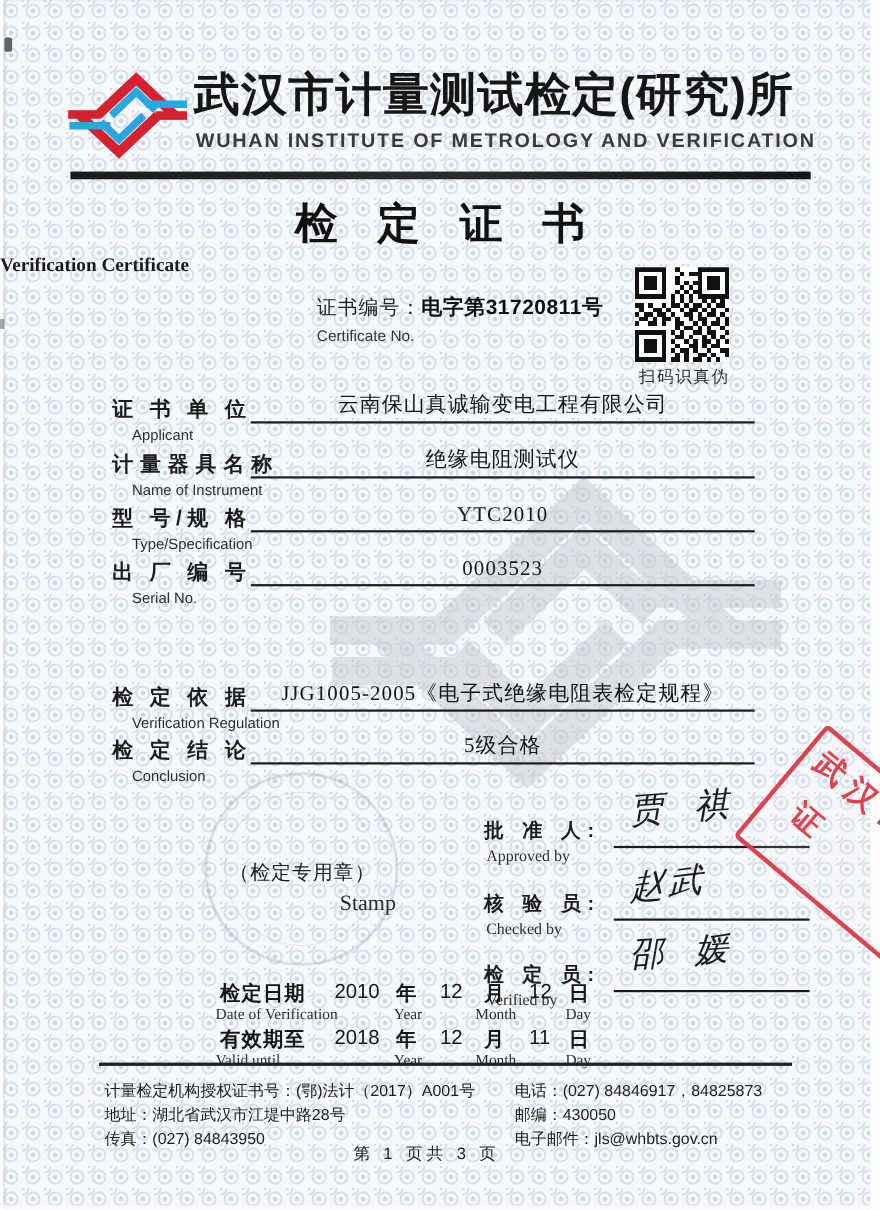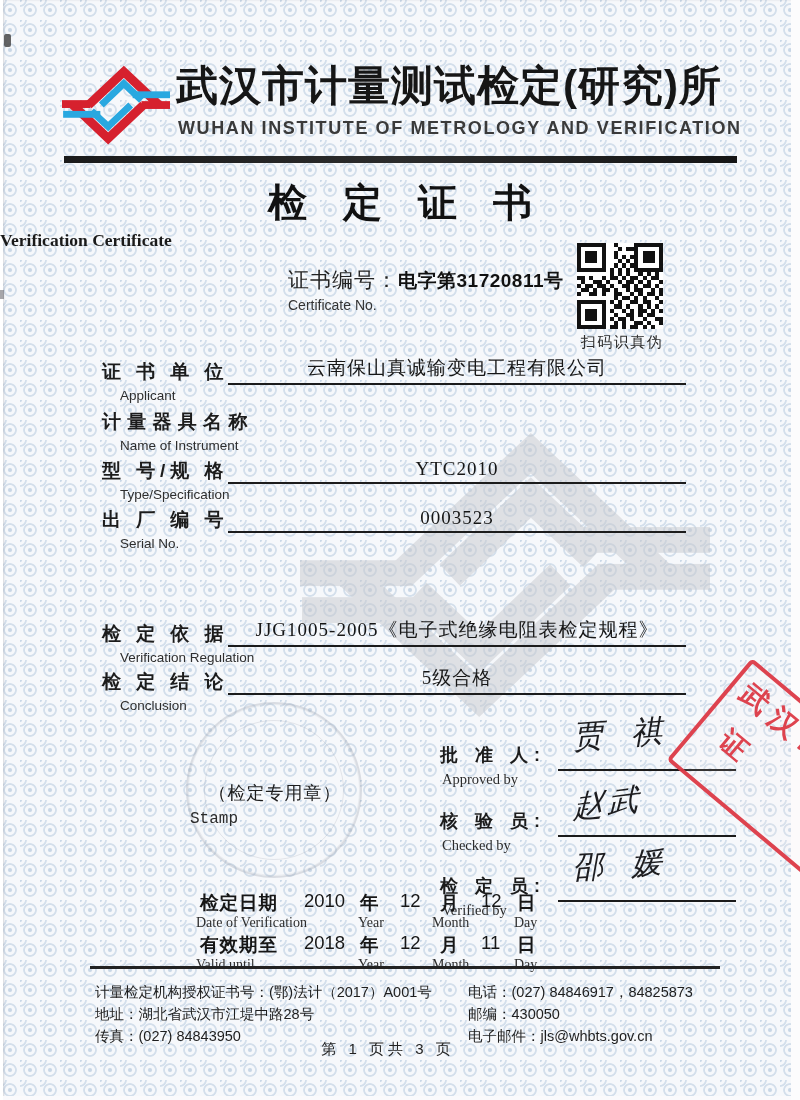--- a/index.html
+++ b/index.html
@@ -17,40 +17,40 @@
   .abs{position:absolute;}
   
   .org-cn{left:176px;top:58px;width:570px;font-size:42px;font-weight:bold;letter-spacing:1px;color:#161616;font-family:"Liberation Sans",sans-serif;}
   .org-en{left:178px;top:118px;width:566px;font-size:18px;font-weight:bold;color:#3a3a3a;letter-spacing:1.6px;white-space:nowrap;}
   .black-bar{left:64px;top:156px;width:673px;height:7px;background:linear-gradient(90deg,#1b1b1b,#2c2c2c 50%,#151515);}
   
   .cert-title{left:0;top:176px;width:800px;text-align:center;font-size:39px;font-weight:bold;letter-spacing:36px;text-indent:36px;color:#111;}
   .cert-title-en{left:0;top:230px;width:800px;text-align:left;font-size:17.5px;font-weight:bold;font-family:"Liberation Serif",serif;color:#1a1a1a;}
   
   .certno-row{left:288px;top:266px;white-space:nowrap;}
-  .certno-label{font-size:21px;color:#222;letter-spacing:1px;font-family:Liberation Mono, monospace;}
+  .certno-label{font-size:18px;color:#222;letter-spacing:1px;font-family:Liberation Mono, monospace;}
   .certno-value{font-size:19px;font-weight:600;color:#111;letter-spacing:.5px;}
   .certno-en{left:288px;top:297px;font-size:14px;color:#333;}
   
   .qr-box{left:577px;top:243px;width:86px;height:86px;background:#fff;padding:0;}
   .qr-caption{left:566px;top:333px;width:112px;text-align:center;font-size:15px;color:#2e2e2e;letter-spacing:1.5px;}
   
   .watermark{left:300px;top:420px;opacity:.5;}
   
   .fields{left:100px;top:356px;width:590px;height:360px;}
   .frow{position:absolute;left:0;width:590px;height:48px;}
   .fcn{position:absolute;left:2px;top:3px;width:122px;font-size:19px;font-weight:600;color:#1c1c1c;text-align:justify;text-align-last:justify;white-space:nowrap;letter-spacing:.5px;}
   .fen{position:absolute;left:20px;top:32px;font-size:13.5px;color:#2e2e2e;}
   .fline{position:absolute;left:128px;top:0;width:458px;height:27px;border-bottom:2.5px solid #1c1c1c;display:flex;align-items:flex-end;justify-content:center;}
   .fvalue{font-size:19px;color:#161616;font-family:"Liberation Serif",serif;letter-spacing:1px;padding-bottom:2px;white-space:nowrap;}
   
   .seal-ring{left:186px;top:702px;width:172px;height:172px;border-radius:50%;border:2.5px solid rgba(150,155,168,.30);box-shadow:inset 0 0 0 12px rgba(255,255,255,0), inset 0 0 0 1px rgba(150,155,168,.12);}
   .seal-ring::after{content:"";position:absolute;inset:16px;border-radius:50%;border:1.5px solid rgba(150,155,168,.22);}
   .stamp-cn{left:190px;top:781px;width:170px;text-align:center;font-size:18px;color:#1d1d1d;letter-spacing:1px;}
-  .stamp-en{left:190px;top:810px;width:170px;text-align:left;font-size:16px;color:#2a2a2a;font-family:Liberation Mono, monospace;}
+  .stamp-en{left:190px;top:810px;width:170px;text-align:right;font-size:20px;color:#2a2a2a;font-family:Liberation Serif, serif;}
   
   .sigs{left:440px;top:733px;width:310px;height:200px;}
   .sgroup{position:absolute;left:0;width:310px;height:60px;}
   .sl-cn{position:absolute;left:0;top:10px;width:100px;font-size:18px;font-weight:700;color:#1c1c1c;text-align:justify;text-align-last:justify;white-space:nowrap;}
   .sl-en{position:absolute;left:2px;top:38px;font-size:14.5px;color:#2c2c2c;font-family:"Liberation Serif",serif;}
   .sig-line{position:absolute;left:118px;top:-6px;width:178px;height:42px;border-bottom:2px solid #1b1b1b;}
   .sig-name{position:absolute;left:132px;top:-22px;width:160px;font-size:31px;color:#1d1d20;font-family:"Liberation Serif",serif;font-style:italic;transform:rotate(-4deg);letter-spacing:10px;white-space:nowrap;}
   
   .red-stamp{left:752px;top:658px;width:200px;height:125px;border:4px solid #dd3a46;border-radius:5px;color:#dd3a46;transform:rotate(40deg);transform-origin:0 0;opacity:.95;background:rgba(255,240,240,.12);}
   .red-stamp .l1{margin:6px 0 0 10px;font-size:29px;font-weight:bold;letter-spacing:8px;white-space:nowrap;}
@@ -145,20 +145,23 @@
   <div class="abs fields">
     <div class="frow" style="top:0;">
       <div class="fcn">证 书 单 位</div>
       <div class="fline">
           <span class="fvalue">云南保山真诚输变电工程有限公司</span>
         </div>
       <div class="fen">Applicant</div>
     </div>
     <div class="frow" style="top:50px;">
       <div class="fcn">计 量 器 具 名 称</div>
+      <div class="fline">
+          <span class="fvalue">绝缘电阻测试仪</span>
+        </div>
       <div class="fen">Name of Instrument</div>
     </div>
     <div class="frow" style="top:99px;">
       <div class="fcn">型 号/规 格</div>
       <div class="fline">
           <span class="fvalue">YTC2010</span>
         </div>
       <div class="fen">Type/Specification</div>
     </div>
     <div class="frow" style="top:148px;">

